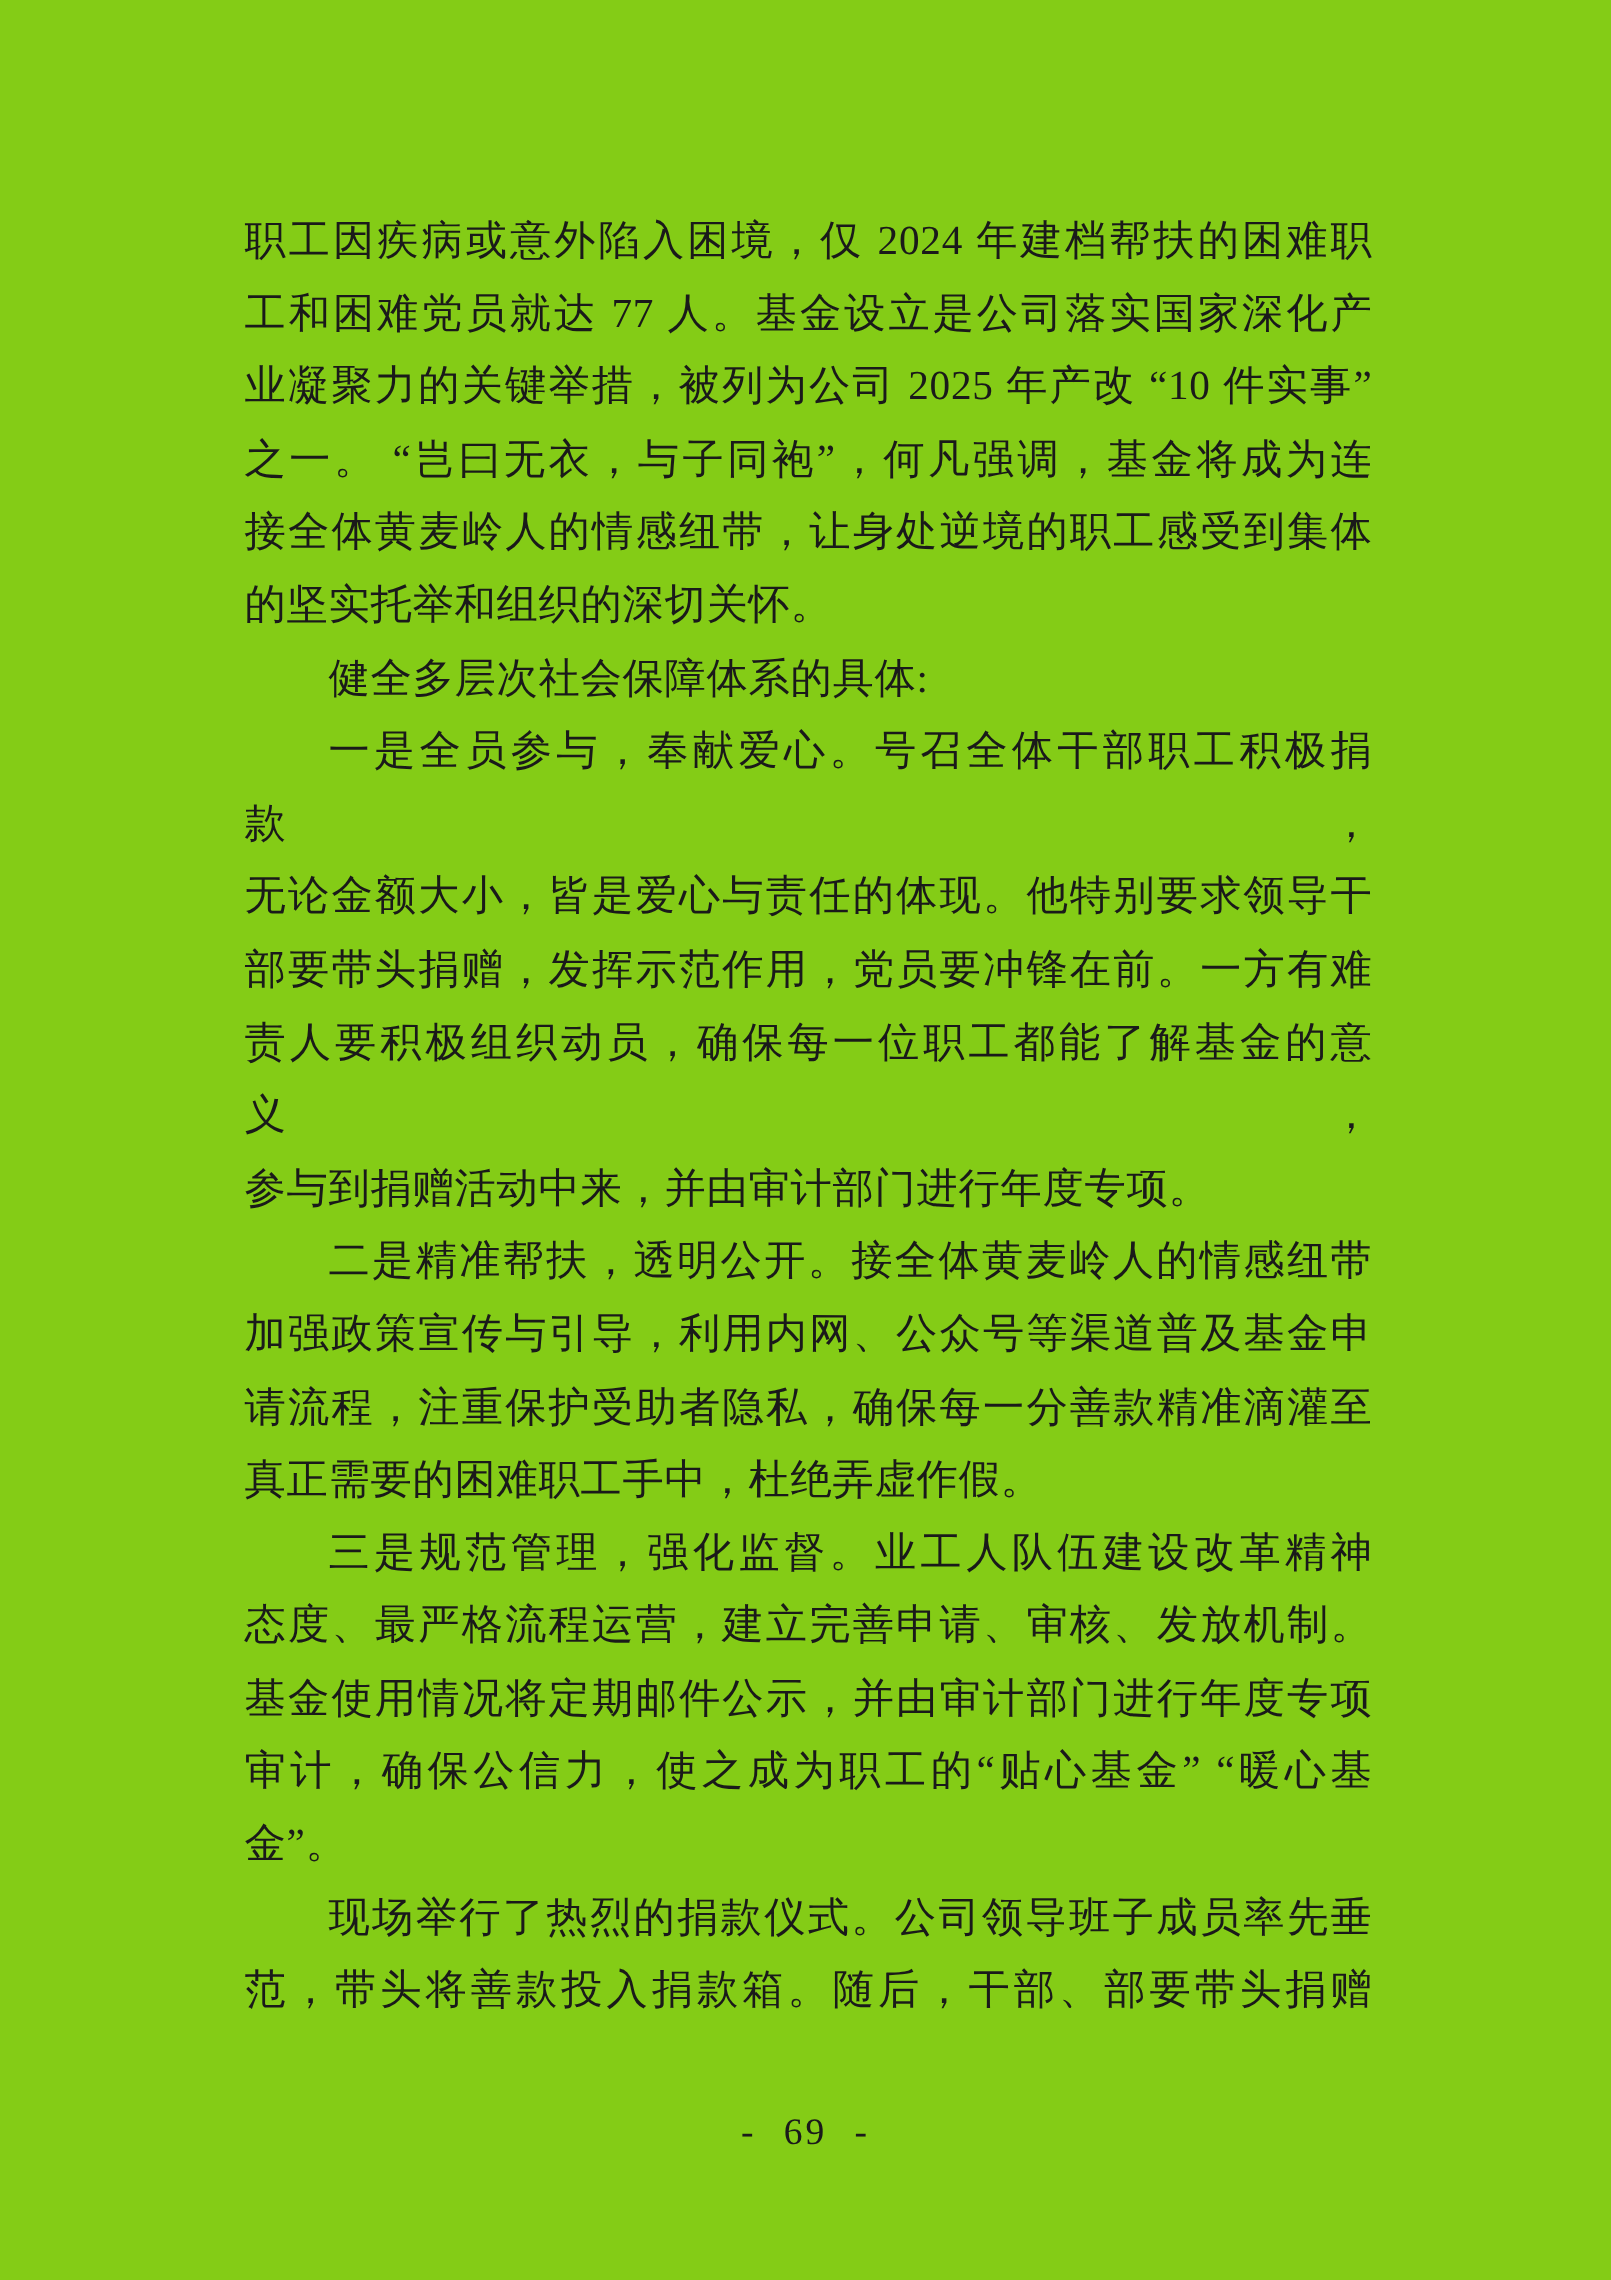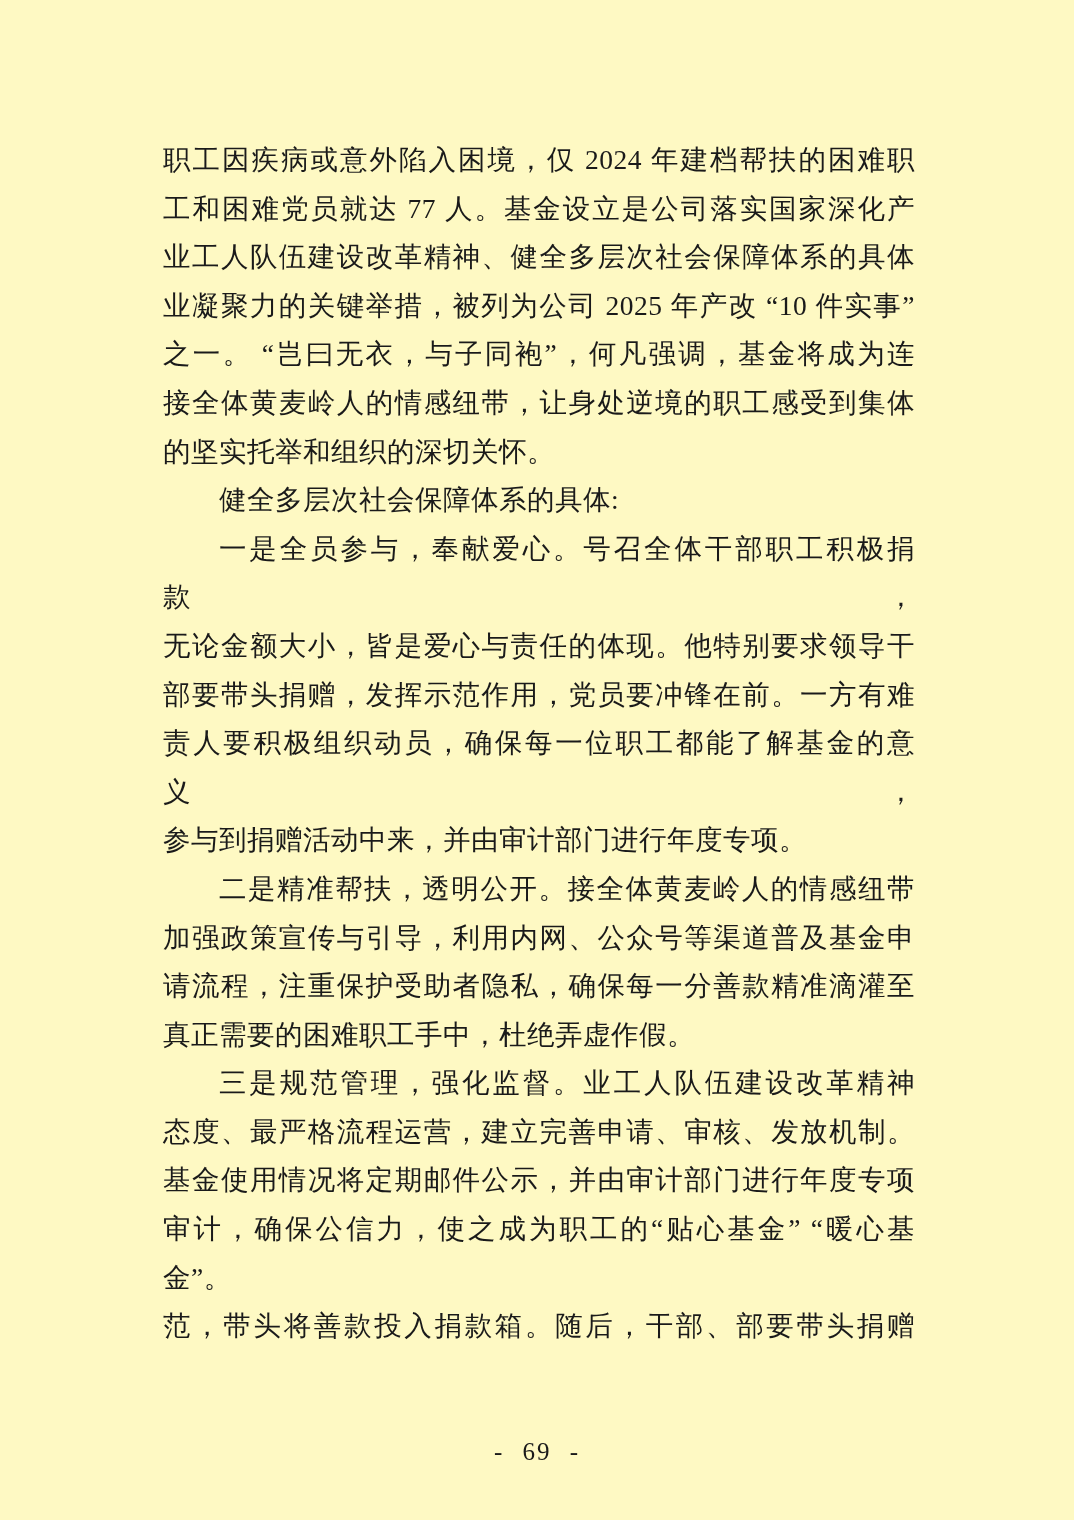--- a/index.html
+++ b/index.html
@@ -35,46 +35,45 @@
   .footer {
     position: absolute;
     top: 1402px;
     left: 0;
     width: 1074px;
     text-align: center;
     font-size: 25px;
     line-height: 40px;
     letter-spacing: 2px;
     word-spacing: 10px;
-    margin-top: 30px;
   }
 </style>
 </head>
 <body>
 
-<div class="page" style="background: #fef9c3; color: rgb(26, 26, 26);">
+<div class="page" style="background: #84cc16; color: rgb(26, 26, 26);">
   <div class="doc-body">
       <div class="line">职工因疾病或意外陷入困境，仅 2024 年建档帮扶的困难职</div>
       <div class="line">工和困难党员就达 77 人。基金设立是公司落实国家深化产</div>
-      <div class="line">业工人队伍建设改革精神、健全多层次社会保障体系的具体</div>
       <div class="line">业凝聚力的关键举措，被列为公司 2025 年产改 “10 件实事”</div>
       <div class="line">之一。 “岂曰无衣，与子同袍”，何凡强调，基金将成为连</div>
       <div class="line">接全体黄麦岭人的情感纽带，让身处逆境的职工感受到集体</div>
       <div class="line last">的坚实托举和组织的深切关怀。</div>
       <div class="line indent last">健全多层次社会保障体系的具体:</div>
       <div class="line indent">一是全员参与，奉献爱心。号召全体干部职工积极捐款，</div>
       <div class="line">无论金额大小，皆是爱心与责任的体现。他特别要求领导干</div>
       <div class="line">部要带头捐赠，发挥示范作用，党员要冲锋在前。一方有难</div>
       <div class="line">责人要积极组织动员，确保每一位职工都能了解基金的意义，</div>
       <div class="line last">参与到捐赠活动中来，并由审计部门进行年度专项。</div>
       <div class="line indent">二是精准帮扶，透明公开。接全体黄麦岭人的情感纽带</div>
       <div class="line">加强政策宣传与引导，利用内网、公众号等渠道普及基金申</div>
       <div class="line">请流程，注重保护受助者隐私，确保每一分善款精准滴灌至</div>
       <div class="line last">真正需要的困难职工手中，杜绝弄虚作假。</div>
       <div class="line indent">三是规范管理，强化监督。业工人队伍建设改革精神</div>
       <div class="line">态度、最严格流程运营，建立完善申请、审核、发放机制。</div>
       <div class="line">基金使用情况将定期邮件公示，并由审计部门进行年度专项</div>
       <div class="line">审计，确保公信力，使之成为职工的“贴心基金” “暖心基</div>
       <div class="line last">金”。</div>
+      <div class="line indent">现场举行了热烈的捐款仪式。公司领导班子成员率先垂</div>
       <div class="line">范，带头将善款投入捐款箱。随后，干部、部要带头捐赠</div>
     </div>
   <div class="footer">- 69 -</div>
 </div>
 
 </body></html>

